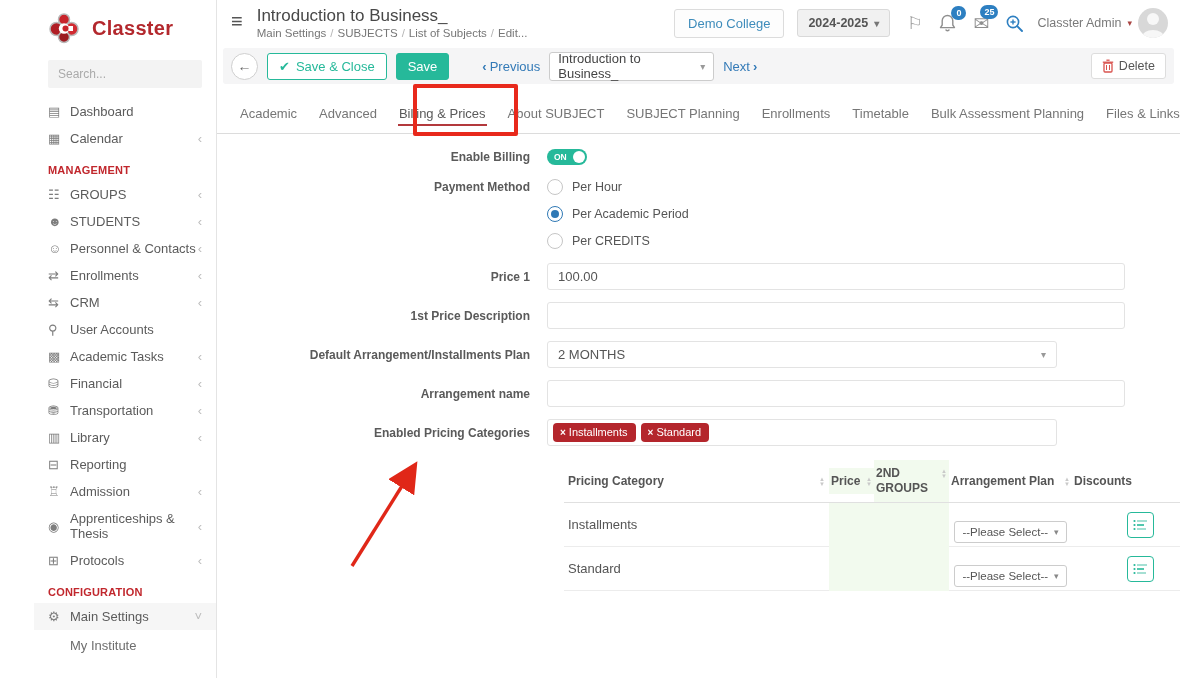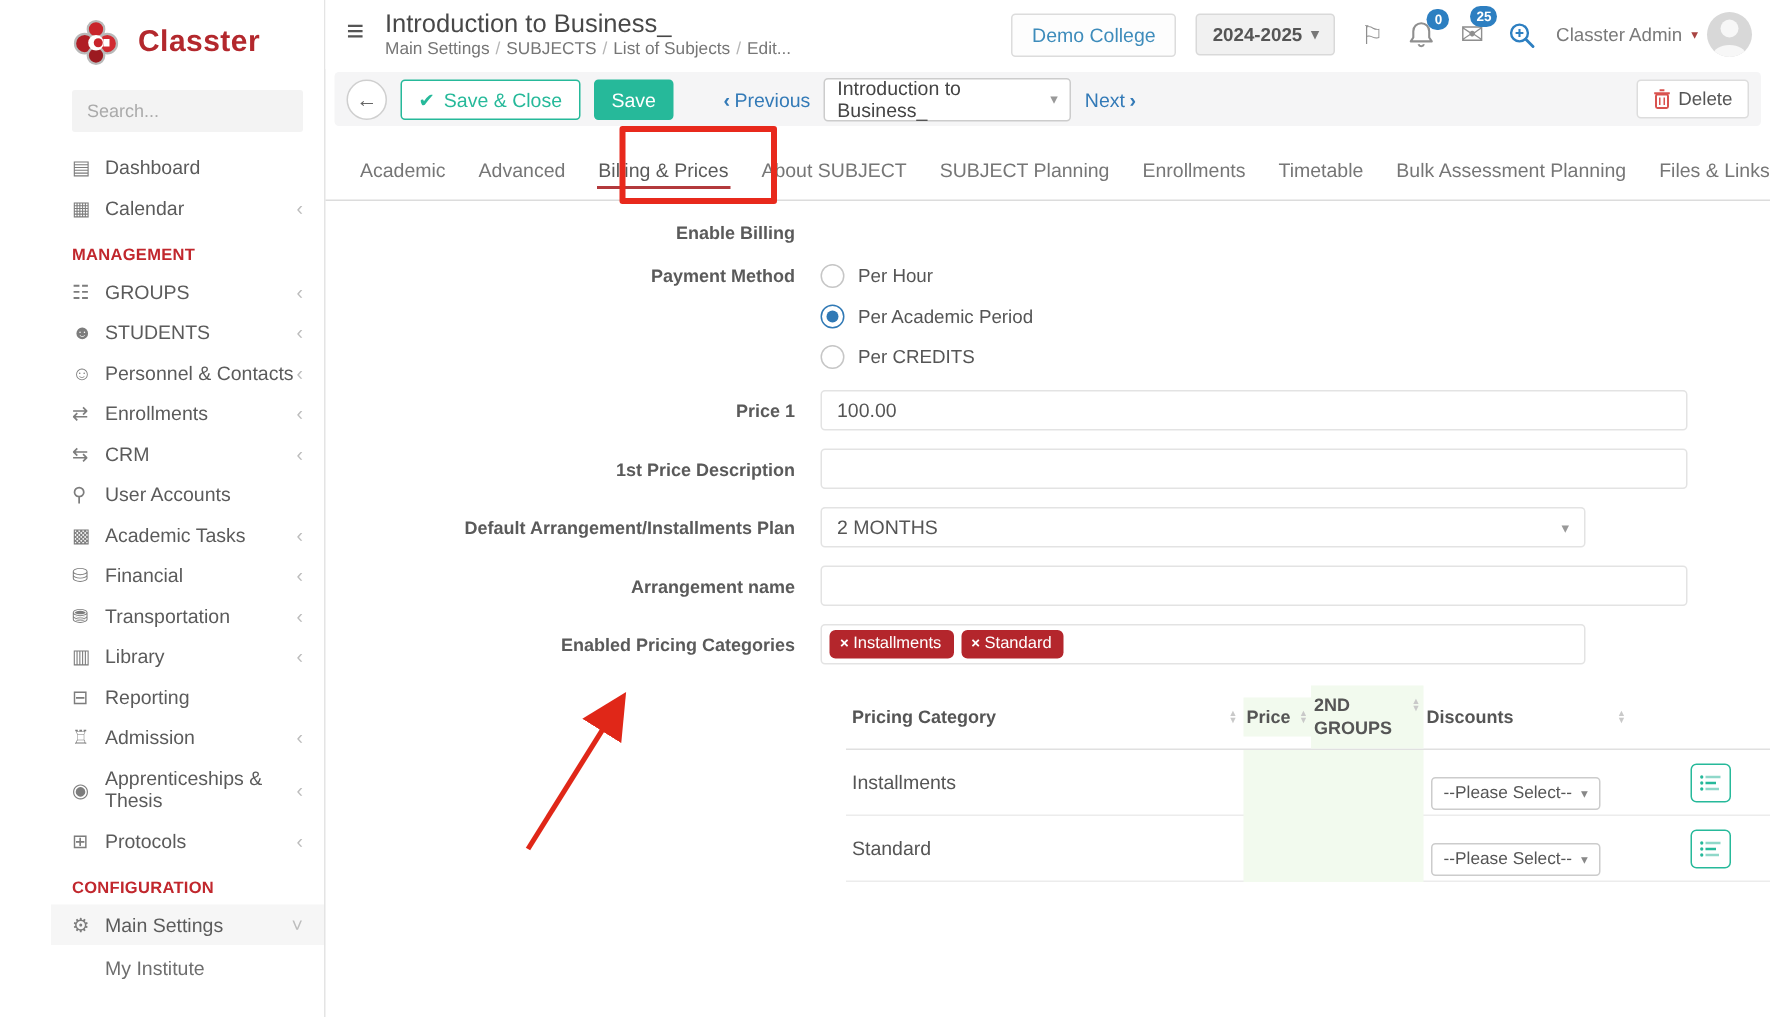--- a/index.html
+++ b/index.html
@@ -332,20 +332,26 @@
       <span class="tab">SUBJECT Planning</span>
       <span class="tab">Enrollments</span>
       <span class="tab">Timetable</span>
       <span class="tab">Bulk Assessment Planning</span>
       <span class="tab">Files &amp; Links</span>
     </div>
 
     <div class="form-area">
       <div class="form-row">
         <div class="f-label">Enable Billing</div>
+        <div class="f-field">
+          <div class="toggle">
+            <span class="t-label">ON</span>
+            <span class="t-knob"></span>
+          </div>
+        </div>
       </div>
 
       <div class="form-row top" style="margin-bottom:14px">
         <div class="f-label" style="padding-top:3px">Payment Method</div>
         <div class="f-field radio-group">
           <div class="radio-row">
             <span class="radio"></span>
             <span class="radio-label">Per Hour</span>
           </div>
           <div class="radio-row">
@@ -417,20 +423,27 @@
           </div>
           <div class="c-price green">
             <span>Price</span>
             <span class="sort">
               <span>▲</span>
                 <span>▼</span>
             </span>
           </div>
           <div class="c-second green">
             <span class="hdr-2l">2ND GROUPS</span>
+            <span class="sort">
+              <span>▲</span>
+                <span>▼</span>
+            </span>
+          </div>
+          <div class="c-plan" style="justify-content:space-between">
+            <span class="hdr-2l">Arrangement Plan</span>
             <span class="sort">
               <span>▲</span>
                 <span>▼</span>
             </span>
           </div>
           <div class="c-disc" style="justify-content:space-between">
             <span>Discounts</span>
             <span class="sort">
               <span>▲</span>
                 <span>▼</span>

